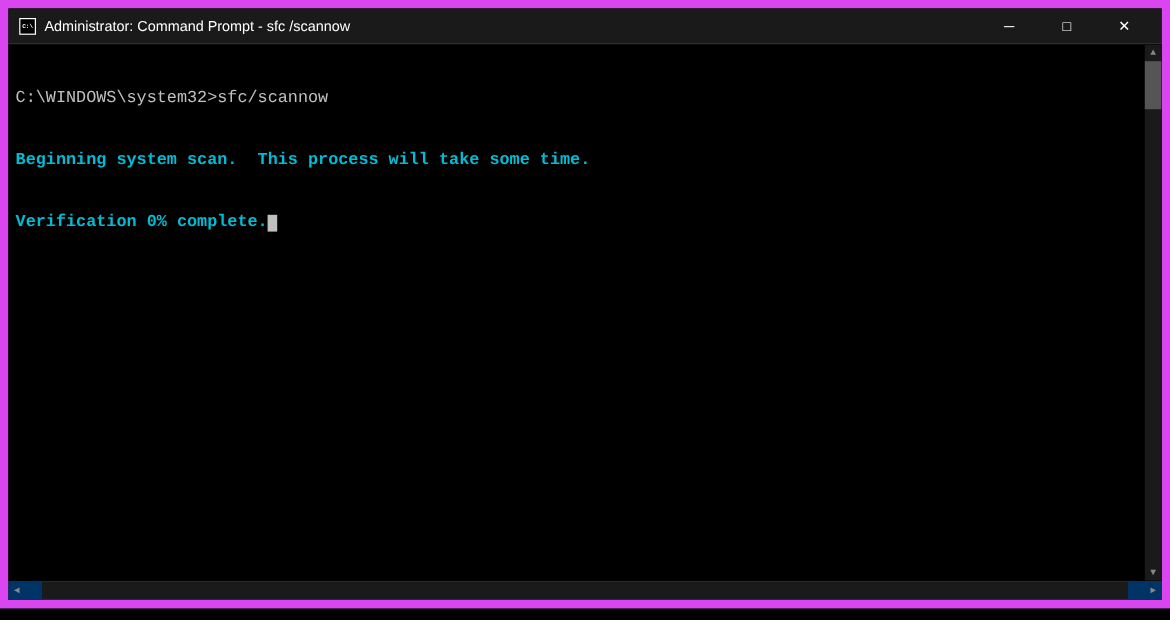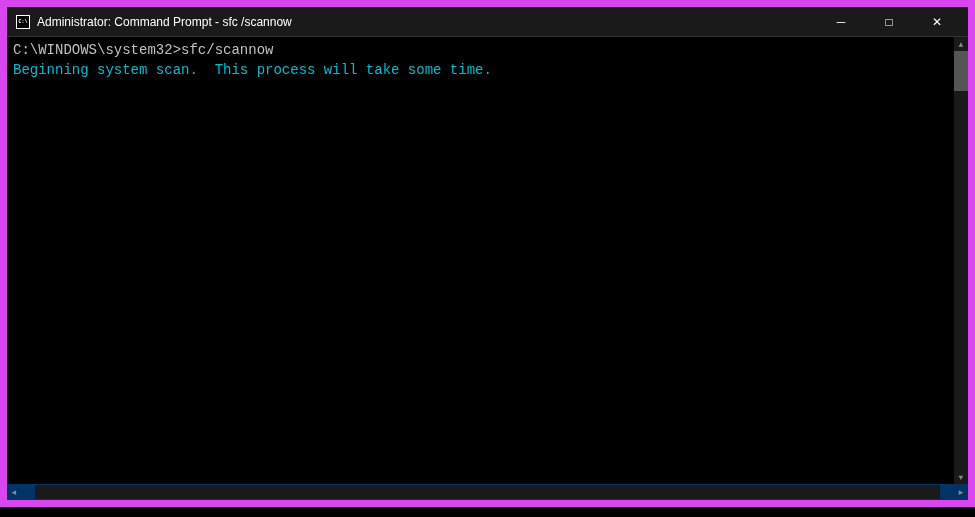--- a/index.html
+++ b/index.html
@@ -105,24 +105,26 @@
       overflow: hidden;
       position: relative;
     }
 
     .console-line {
       color: #c0c0c0;
       font-size: 14px;
       line-height: 1.4;
       white-space: pre;
       font-family: 'Courier New', Courier, monospace;
+      margin-top: 32px;
     }
 
     .console-line.cyan {
       color: #00bcd4;
+      font-weight: bold;
     }
 
     .cursor {
       display: inline-block;
       width: 8px;
       height: 14px;
       background: #c0c0c0;
       vertical-align: text-bottom;
       animation: blink 1s step-end infinite;
     }
@@ -220,20 +222,21 @@
       </button>
     </div>
   </div>
 
   <div class="console-body">
     <div id="console-output">
     <div class="console-line">C:\WINDOWS\system32&gt;sfc/scannow</div>
         <div class="console-line"></div>
         <div class="console-line cyan">Beginning system scan.  This process will take some time.</div>
         <div class="console-line"></div>
+        <div class="console-line cyan">Verification 0% complete.<span class="cursor"></span></div>
       </div>
     <div class="scrollbar-right">
       <div class="scrollbar-arrow">▲</div>
       <div class="scrollbar-track">
         <div class="scrollbar-thumb"></div>
       </div>
       <div class="scrollbar-arrow">▼</div>
     </div>
   </div>
 

